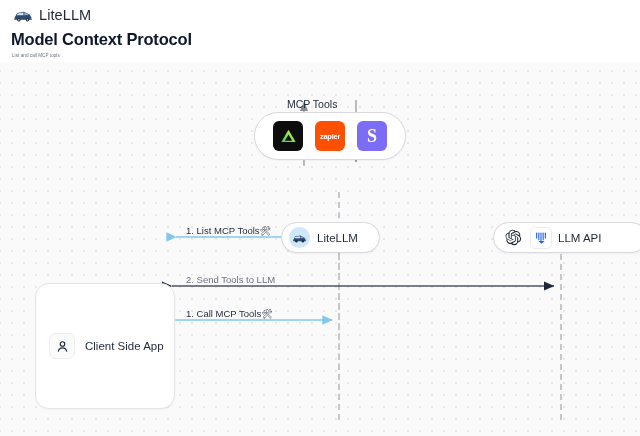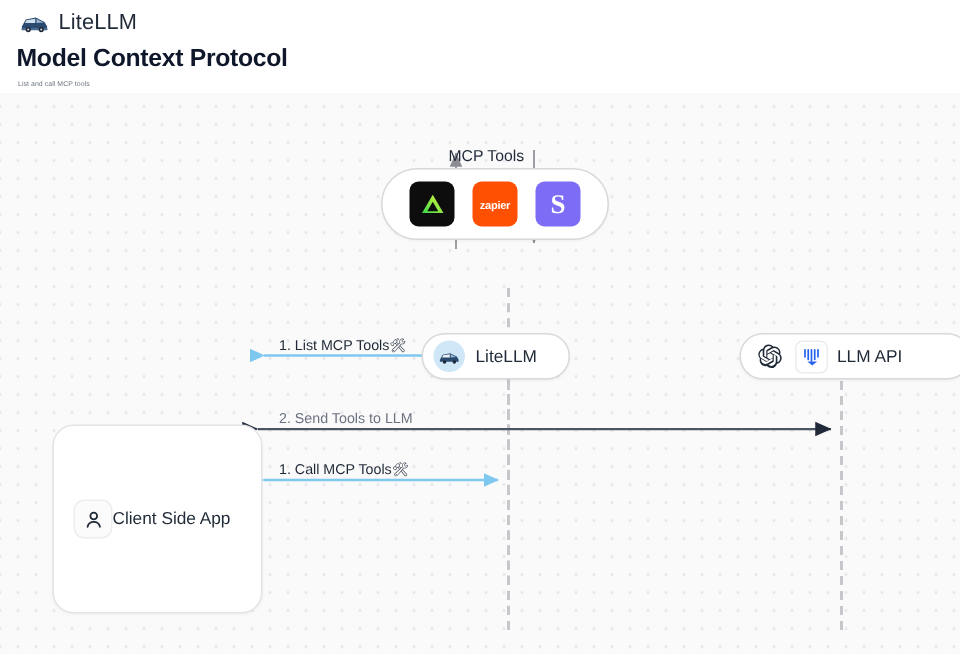--- a/index.html
+++ b/index.html
@@ -44,21 +44,21 @@
   .node {
     position: absolute;
     background: #ffffff;
     border: 1px solid #d8d8dd;
     display: flex; align-items: center;
   }
   .node-label { font-size: 11.5px; color: #1f2937; white-space: nowrap; }
 
   
   .mcp-caption {
-    position: absolute; left: 299px; top: 36px;
+    position: absolute; left: 287px; top: 36px;
     font-size: 10.5px; color: #1f2937; font-weight: 400; text-align: center;
   }
   .mcp-box {
     left: 254px; top: 50px; width: 152px; height: 48px;
     border-radius: 24px; justify-content: center; gap: 12px;
     box-shadow: 0 1px 2px rgba(16,24,40,.04);
   }
   .tool-chip {
     width: 30px; height: 30px; border-radius: 6px;
     display: flex; align-items: center; justify-content: center;
@@ -98,21 +98,21 @@
     background: #ffffff; border: 1px solid #ececef;
     display: flex; align-items: center; justify-content: center;
     flex: 0 0 auto;
   }
   .logo-tile.plain { border-color: transparent; }
 
   
   .client-box {
     left: 35px; top: 221px; width: 140px; height: 126px;
     border-radius: 14px; border-color: #e4e4e8;
-    padding-left: 13px; 
+    padding-left: 13px; gap: 10px;
     box-shadow: 0 1px 2px rgba(16,24,40,.04);
   }
   .person-tile {
     width: 26px; height: 26px; border-radius: 7px;
     background: #fbfbfc; border: 1px solid #ededf0;
     display: flex; align-items: center; justify-content: center;
     flex: 0 0 auto;
   }
   .client-label { font-size: 11.5px; color: #1f2937; }
 

